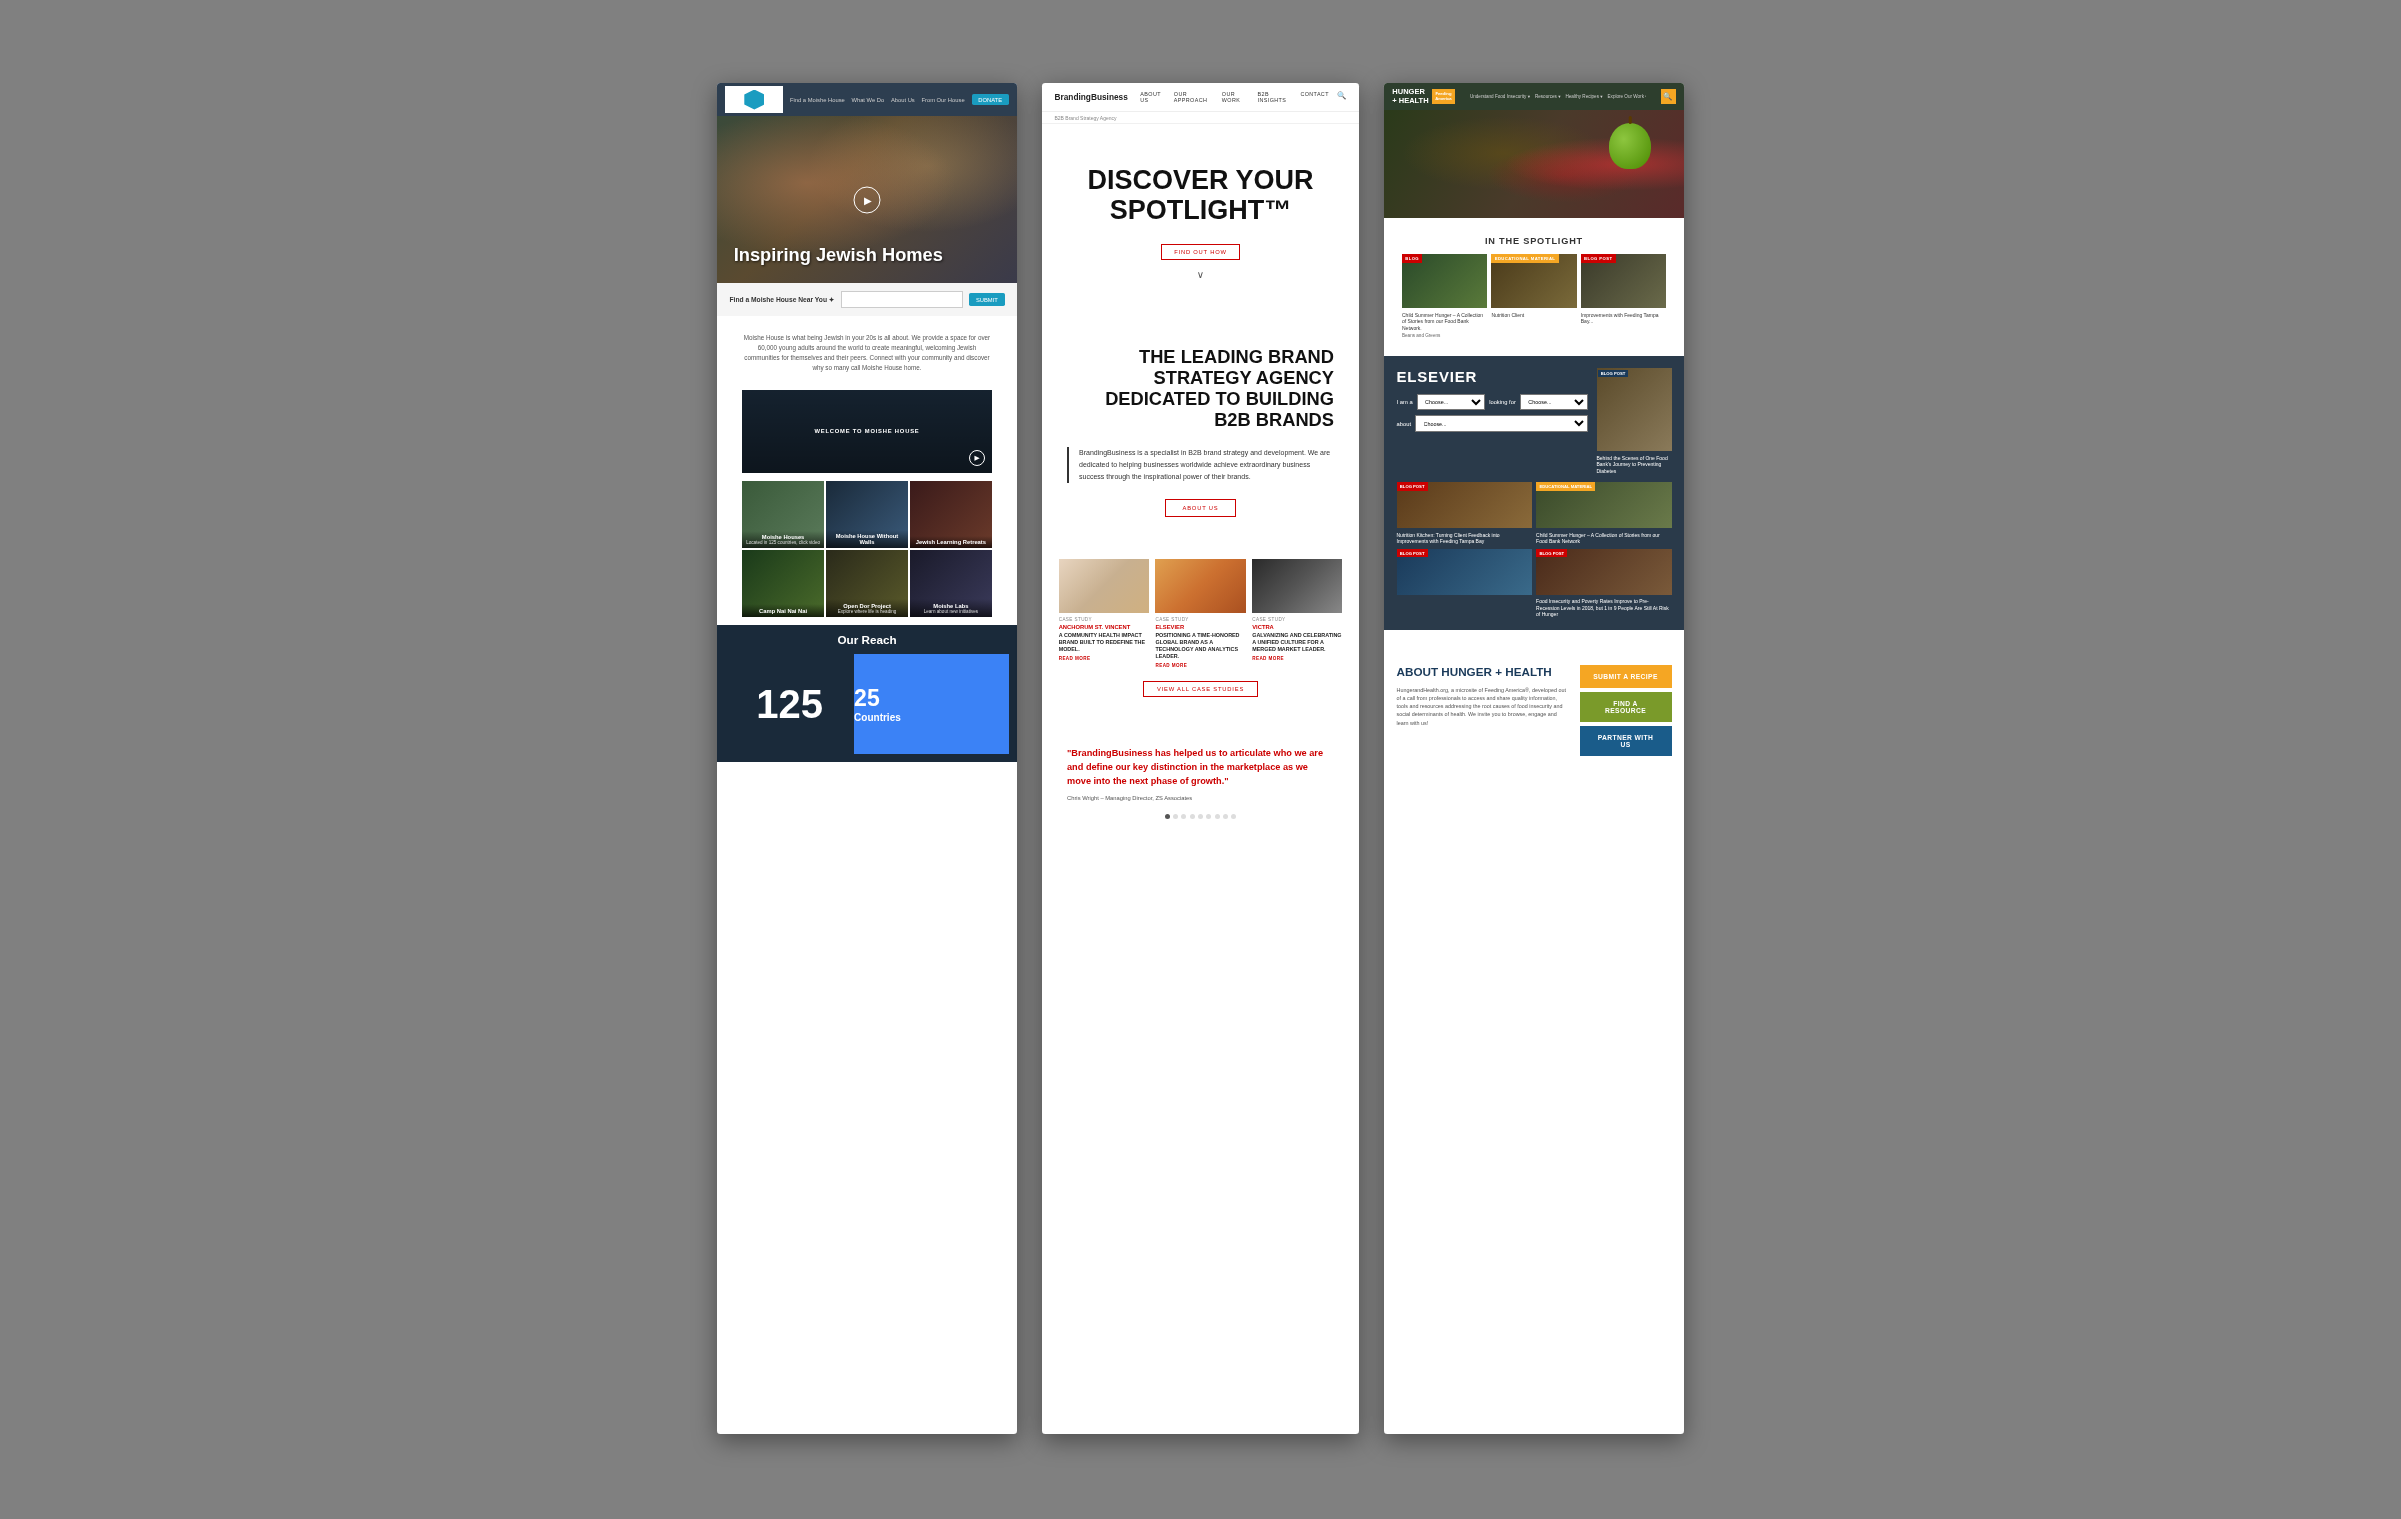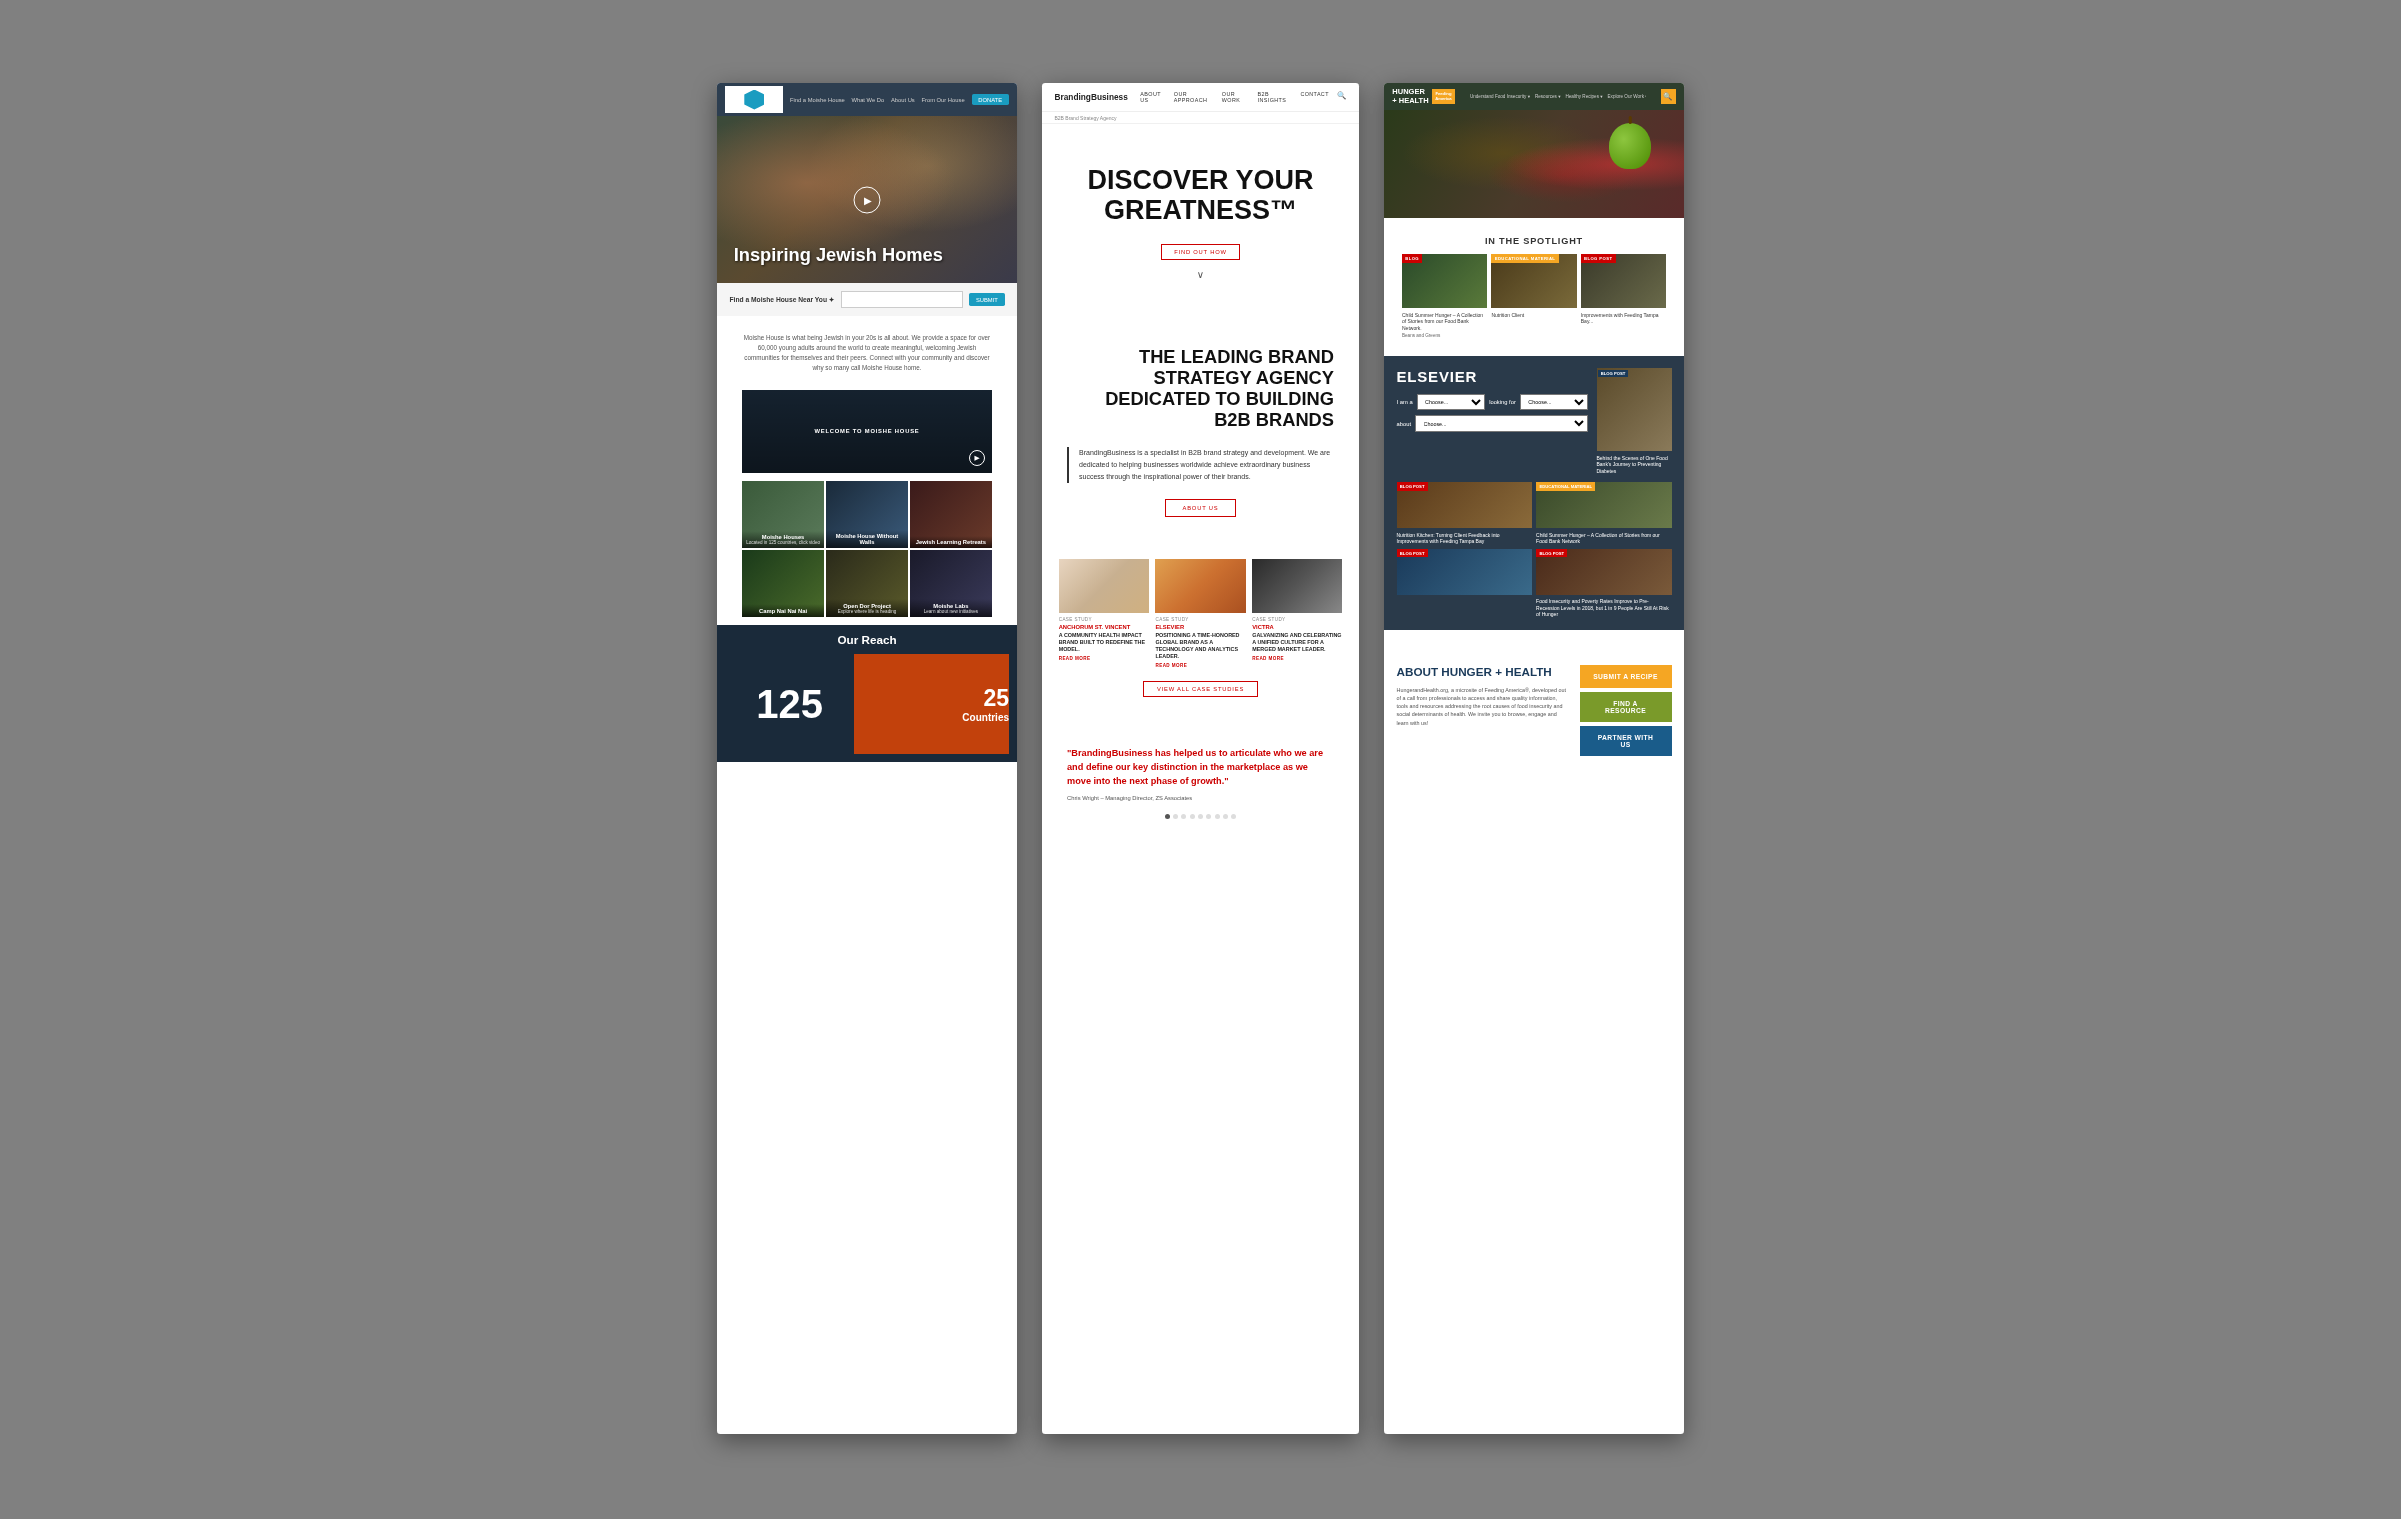--- a/index.html
+++ b/index.html
@@ -254,25 +254,25 @@
       background: #1a2a3a;
       display: flex;
       align-items: center;
       justify-content: center;
       color: white;
       font-size: 40px;
       font-weight: 900;
     }
     .moishe-reach-countries {
       flex: 1.2;
-      background: #c2410c;
+      background: #3b82f6;
       position: relative;
       display: flex;
       flex-direction: column;
-      align-items: flex-end;
+      align-items: flex-start;
       justify-content: center;
     }
     .moishe-reach-countries-num {
       color: white;
       font-size: 23px;
       font-weight: 900;
     }
     .moishe-reach-countries-label {
       color: white;
       font-size: 10px;
@@ -896,21 +896,21 @@
         <span class="bb-nav-link">OUR WORK</span>
         <span class="bb-nav-link">B2B INSIGHTS</span>
         <span class="bb-nav-link">CONTACT</span>
         <span class="bb-search-icon">🔍</span>
       </div>
     </div>
     <div class="bb-nav-sub">B2B Brand Strategy Agency</div>
 
     <div class="bb-hero">
       <div class="bb-hero-title">DISCOVER
-YOUR GREATNESS™</div>
+YOUR SPOTLIGHT™</div>
       <div class="bb-find-out-btn">FIND OUT HOW</div>
       <div class="bb-chevron">∨</div>
     </div>
 
     <div class="bb-section2">
       <div class="bb-section2-title">THE LEADING BRAND STRATEGY AGENCY DEDICATED TO BUILDING B2B BRANDS</div>
       <div class="bb-section2-text">BrandingBusiness is a specialist in B2B brand strategy and development. We are dedicated to helping businesses worldwide achieve extraordinary business success through the inspirational power of their brands.</div>
       <div class="bb-about-btn">ABOUT US</div>
     </div>
 

